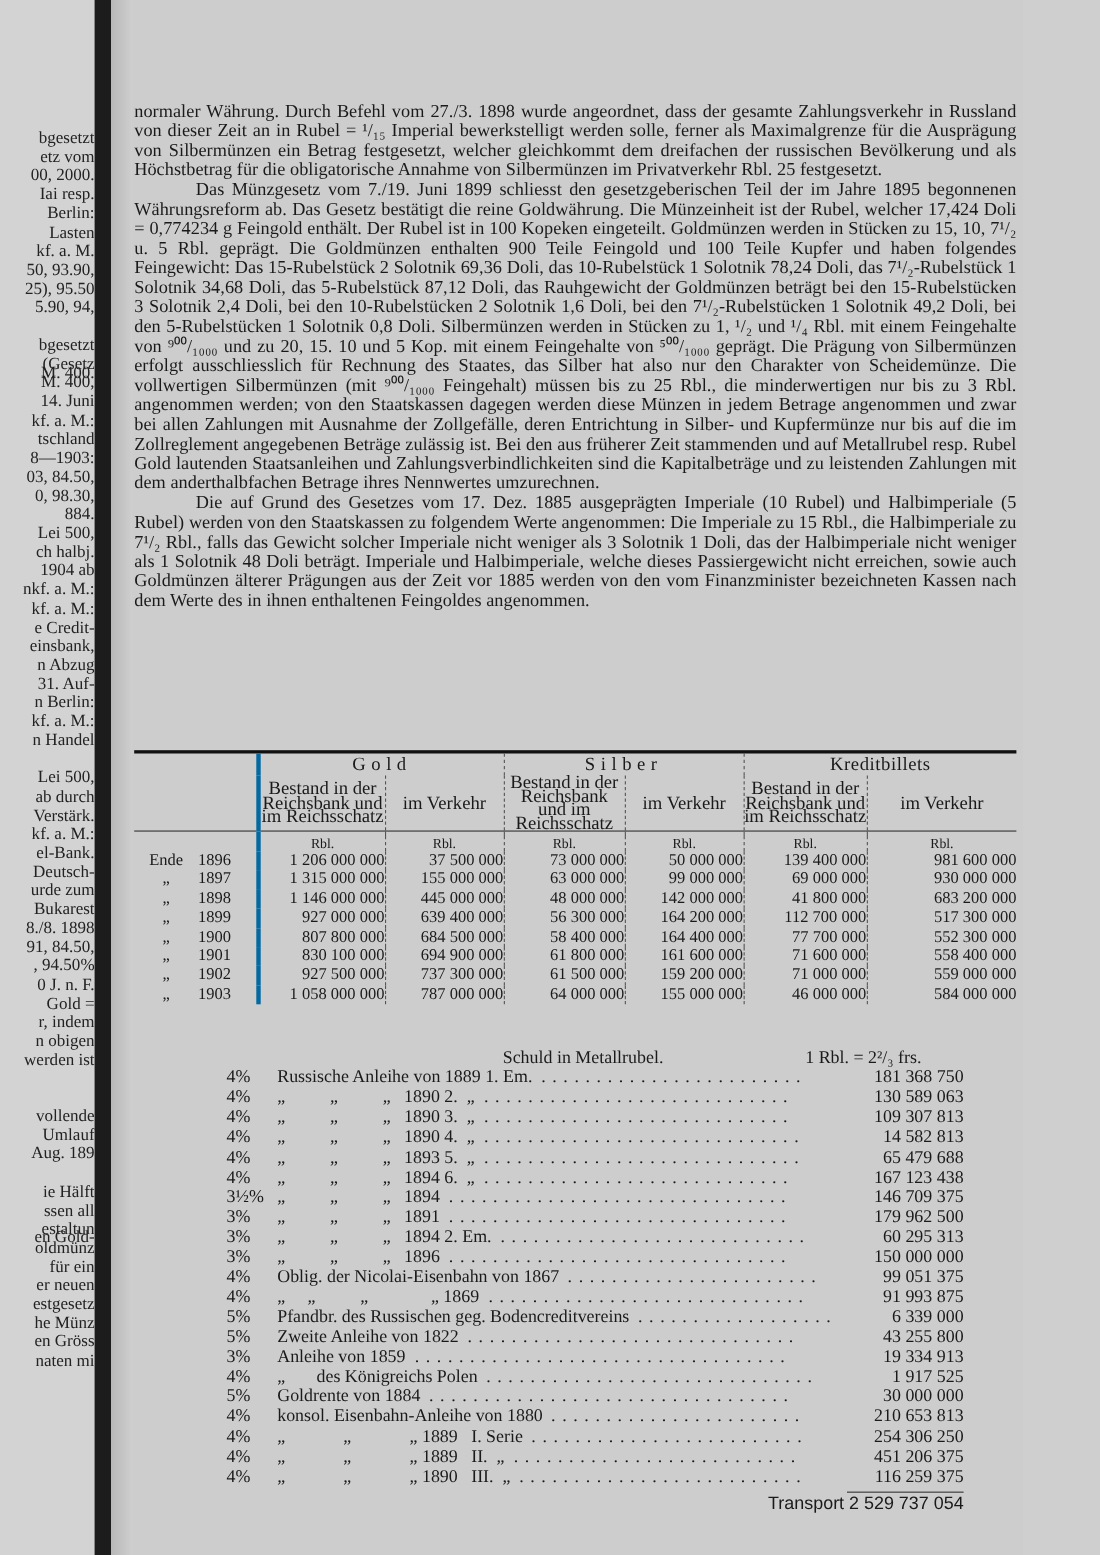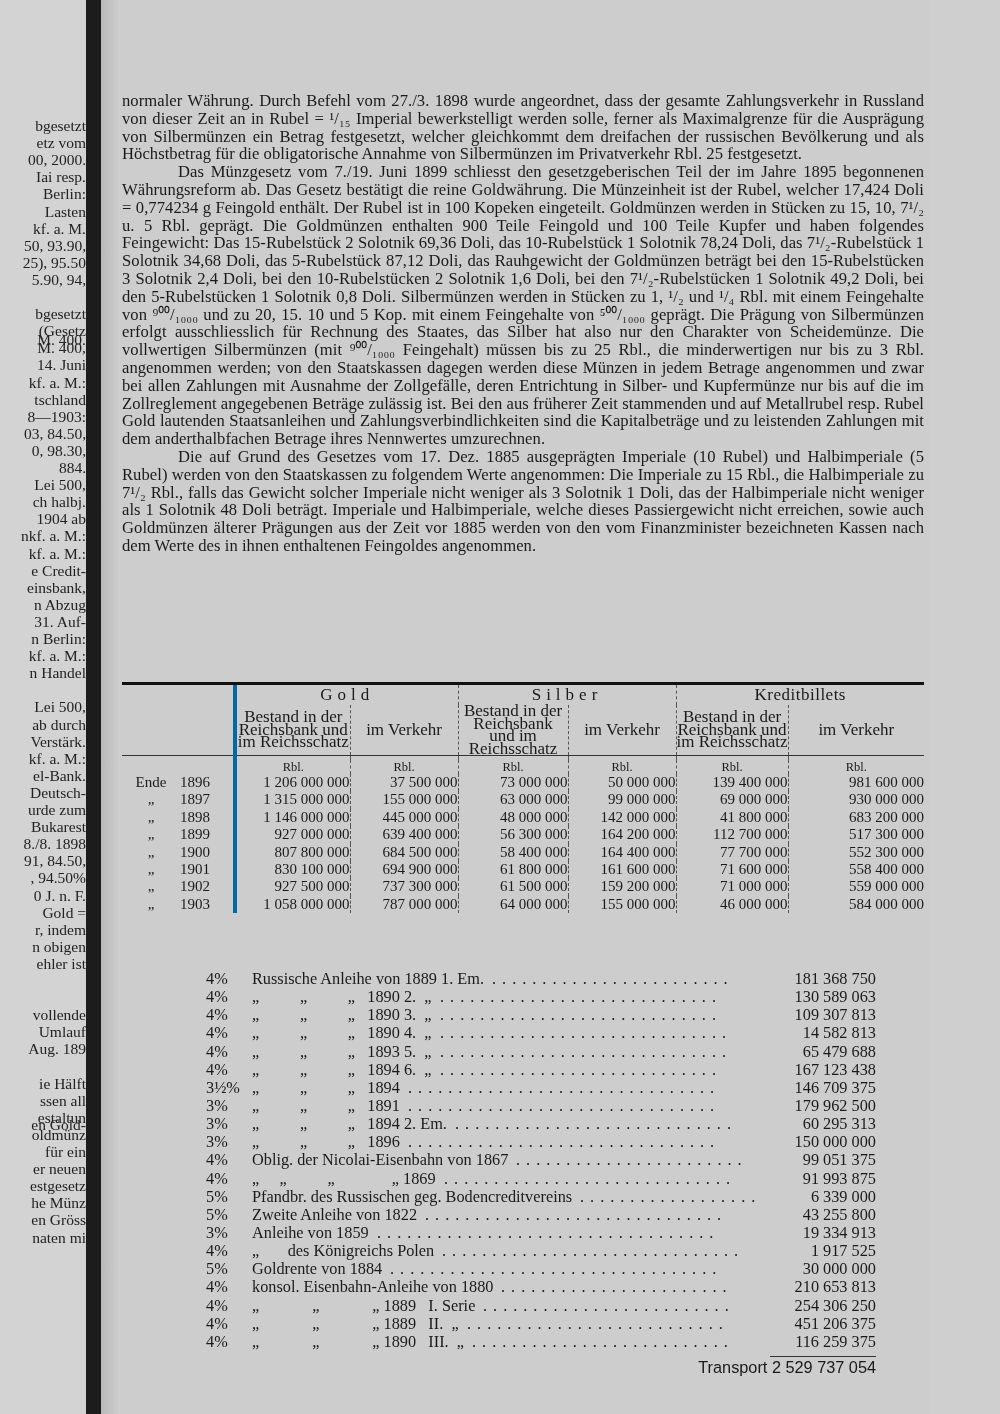--- a/index.html
+++ b/index.html
@@ -117,21 +117,21 @@
     <div class="left-line" style="top: 783.9px;">Deutsch-</div>
     <div class="left-line" style="top: 801px;">urde zum</div>
     <div class="left-line" style="top: 818.1px;">Bukarest</div>
     <div class="left-line" style="top: 835.2px;">8./8. 1898</div>
     <div class="left-line" style="top: 852.3px;">91, 84.50,</div>
     <div class="left-line" style="top: 869.4px;">, 94.50%</div>
     <div class="left-line" style="top: 886.5px;">0 J. n. F.</div>
     <div class="left-line" style="top: 903.6px;">Gold =</div>
     <div class="left-line" style="top: 920.7px;">r, indem</div>
     <div class="left-line" style="top: 937.8px;">n obigen</div>
-    <div class="left-line" style="top: 954.9px;">ehler ist</div>
+    <div class="left-line" style="top: 954.9px;">werden ist</div>
     <div class="left-line" style="top: 972px;"></div>
     <div class="left-line" style="top: 989.1px;"></div>
     <div class="left-line" style="top: 1006.2px;">vollende</div>
     <div class="left-line" style="top: 1023.3px;">Umlauf</div>
     <div class="left-line" style="top: 1040.4px;">Aug. 189</div>
     <div class="left-line" style="top: 1116px;">en Gold-</div>
     <div class="left-line" style="top: 1074.6px;">ie Hälft</div>
     <div class="left-line" style="top: 1091.7px;">ssen all</div>
     <div class="left-line" style="top: 1108.8px;">estaltun</div>
     <div class="left-line" style="top: 1125.9px;">oldmünz</div>
@@ -269,20 +269,24 @@
             <td class="vl">787 000 000</td>
             <td class="vl">64 000 000</td>
             <td class="vl">155 000 000</td>
             <td class="vl">46 000 000</td>
             <td class="vl">584 000 000</td>
           </tr>
         </tbody>
     </table>
   </div>
 
+  <div class="debt-sub">
+    <span class="s1">Schuld in Metallrubel.</span>
+    <span class="s2">1 Rbl. = 2²/₃ frs.</span>
+  </div>
   <div class="debt-list" id="debt-list">
       <div class="drow">
         <span class="rate">4%</span>
         <span class="desc" style="white-space: pre;">Russische Anleihe von 1889 1. Em.</span>
         <span class="dots" style="left: 286px;">........................</span>
         <span class="amt">181 368 750</span>
       </div>
       <div class="drow">
         <span class="rate">4%</span>
         <span class="desc" style="white-space: pre;">„          „          „   1890 2.  „</span>

